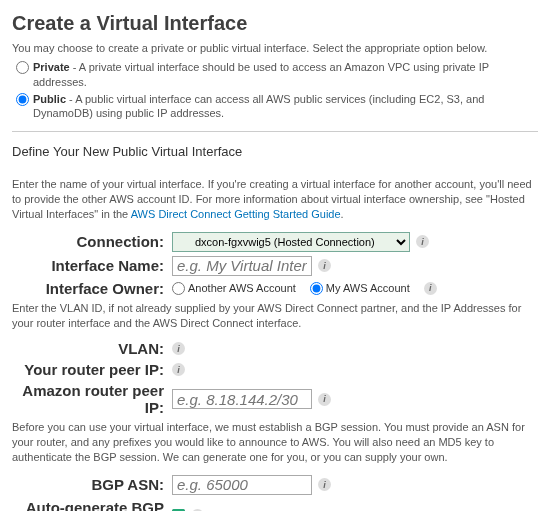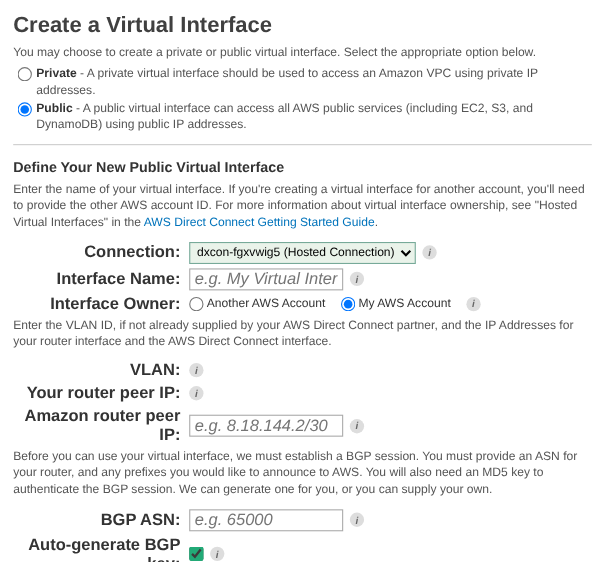--- a/index.html
+++ b/index.html
@@ -1,33 +1,33 @@
 <!DOCTYPE html>
 <html><head>
 <meta charset="utf-8">
 <style>
 * { margin: 0; padding: 0; box-sizing: border-box; }
 body { font-family: Arial, Helvetica, sans-serif; font-size: 11px; color: #333; background: #fff; padding: 12px; width: 550px; }
 h1 { font-size: 20px; font-weight: bold; color: #404040; margin-bottom: 6px; }
-h2 { font-size: 13px; font-weight: bold; color: #333; margin-bottom: 6px; }
+h2 { font-size: 13px; font-weight: normal; color: #333; margin-bottom: 18px; }
 .intro { color: #555; margin-bottom: 4px; line-height: 1.35; }
 .radio-row { display: flex; align-items: flex-start; margin: 2px 0 2px 4px; line-height: 1.35; }
 .radio-row input[type=radio] { margin-right: 4px; margin-top: 1px; flex-shrink: 0; }
 .radio-row .labelwrap { color: #555; }
 .radio-row b { color: #333; font-weight: bold; }
 hr { border: none; border-top: 1px solid #ccc; margin: 10px 0 12px; }
 .desc { color: #555; margin-bottom: 10px; line-height: 1.35; }
 a.link { color: #0073bb; text-decoration: none; margin-top: 16px; }
 .form-row { display: flex; align-items: center; margin: 4px 0; }
 .form-label { width: 160px; text-align: right; font-weight: bold; color: #333; padding-right: 8px; font-size: 15px; }
 .form-field { display: flex; align-items: center; gap: 6px; }
 input[type=text] { font-family: inherit; font-size: 15px; padding: 2px 4px; border: 1px solid #aaa; height: 20px; width: 140px; }
 input[type=text].it { font-style: italic; color: #999; }
 input.readonly { background: #eee; color: #777; }
-select { font-family: inherit; font-size: 11px; border: 1px solid #7a9; background: #eaf3ea; height: 20px; padding: 0 2px; }
+select { font-family: inherit; font-size: 11px; border: 1px solid #7a9; background: #eaf3ea; height: 20px; padding: 0 18px; }
 .info { display: inline-flex; align-items: center; justify-content: center; width: 13px; height: 13px; border-radius: 50%; background: #ddd; color: #666; font-size: 9px; font-weight: bold; font-style: italic; cursor: default; }
 .inline-radios { display: flex; align-items: center; gap: 14px; }
 .inline-radios label { display: flex; align-items: center; gap: 3px; color: #333; }
 .section-gap { }
 .chk { accent-color: #2a7; }
 </style>
 </head>
 <body>
 
 <h1>Create a Virtual Interface</h1>

